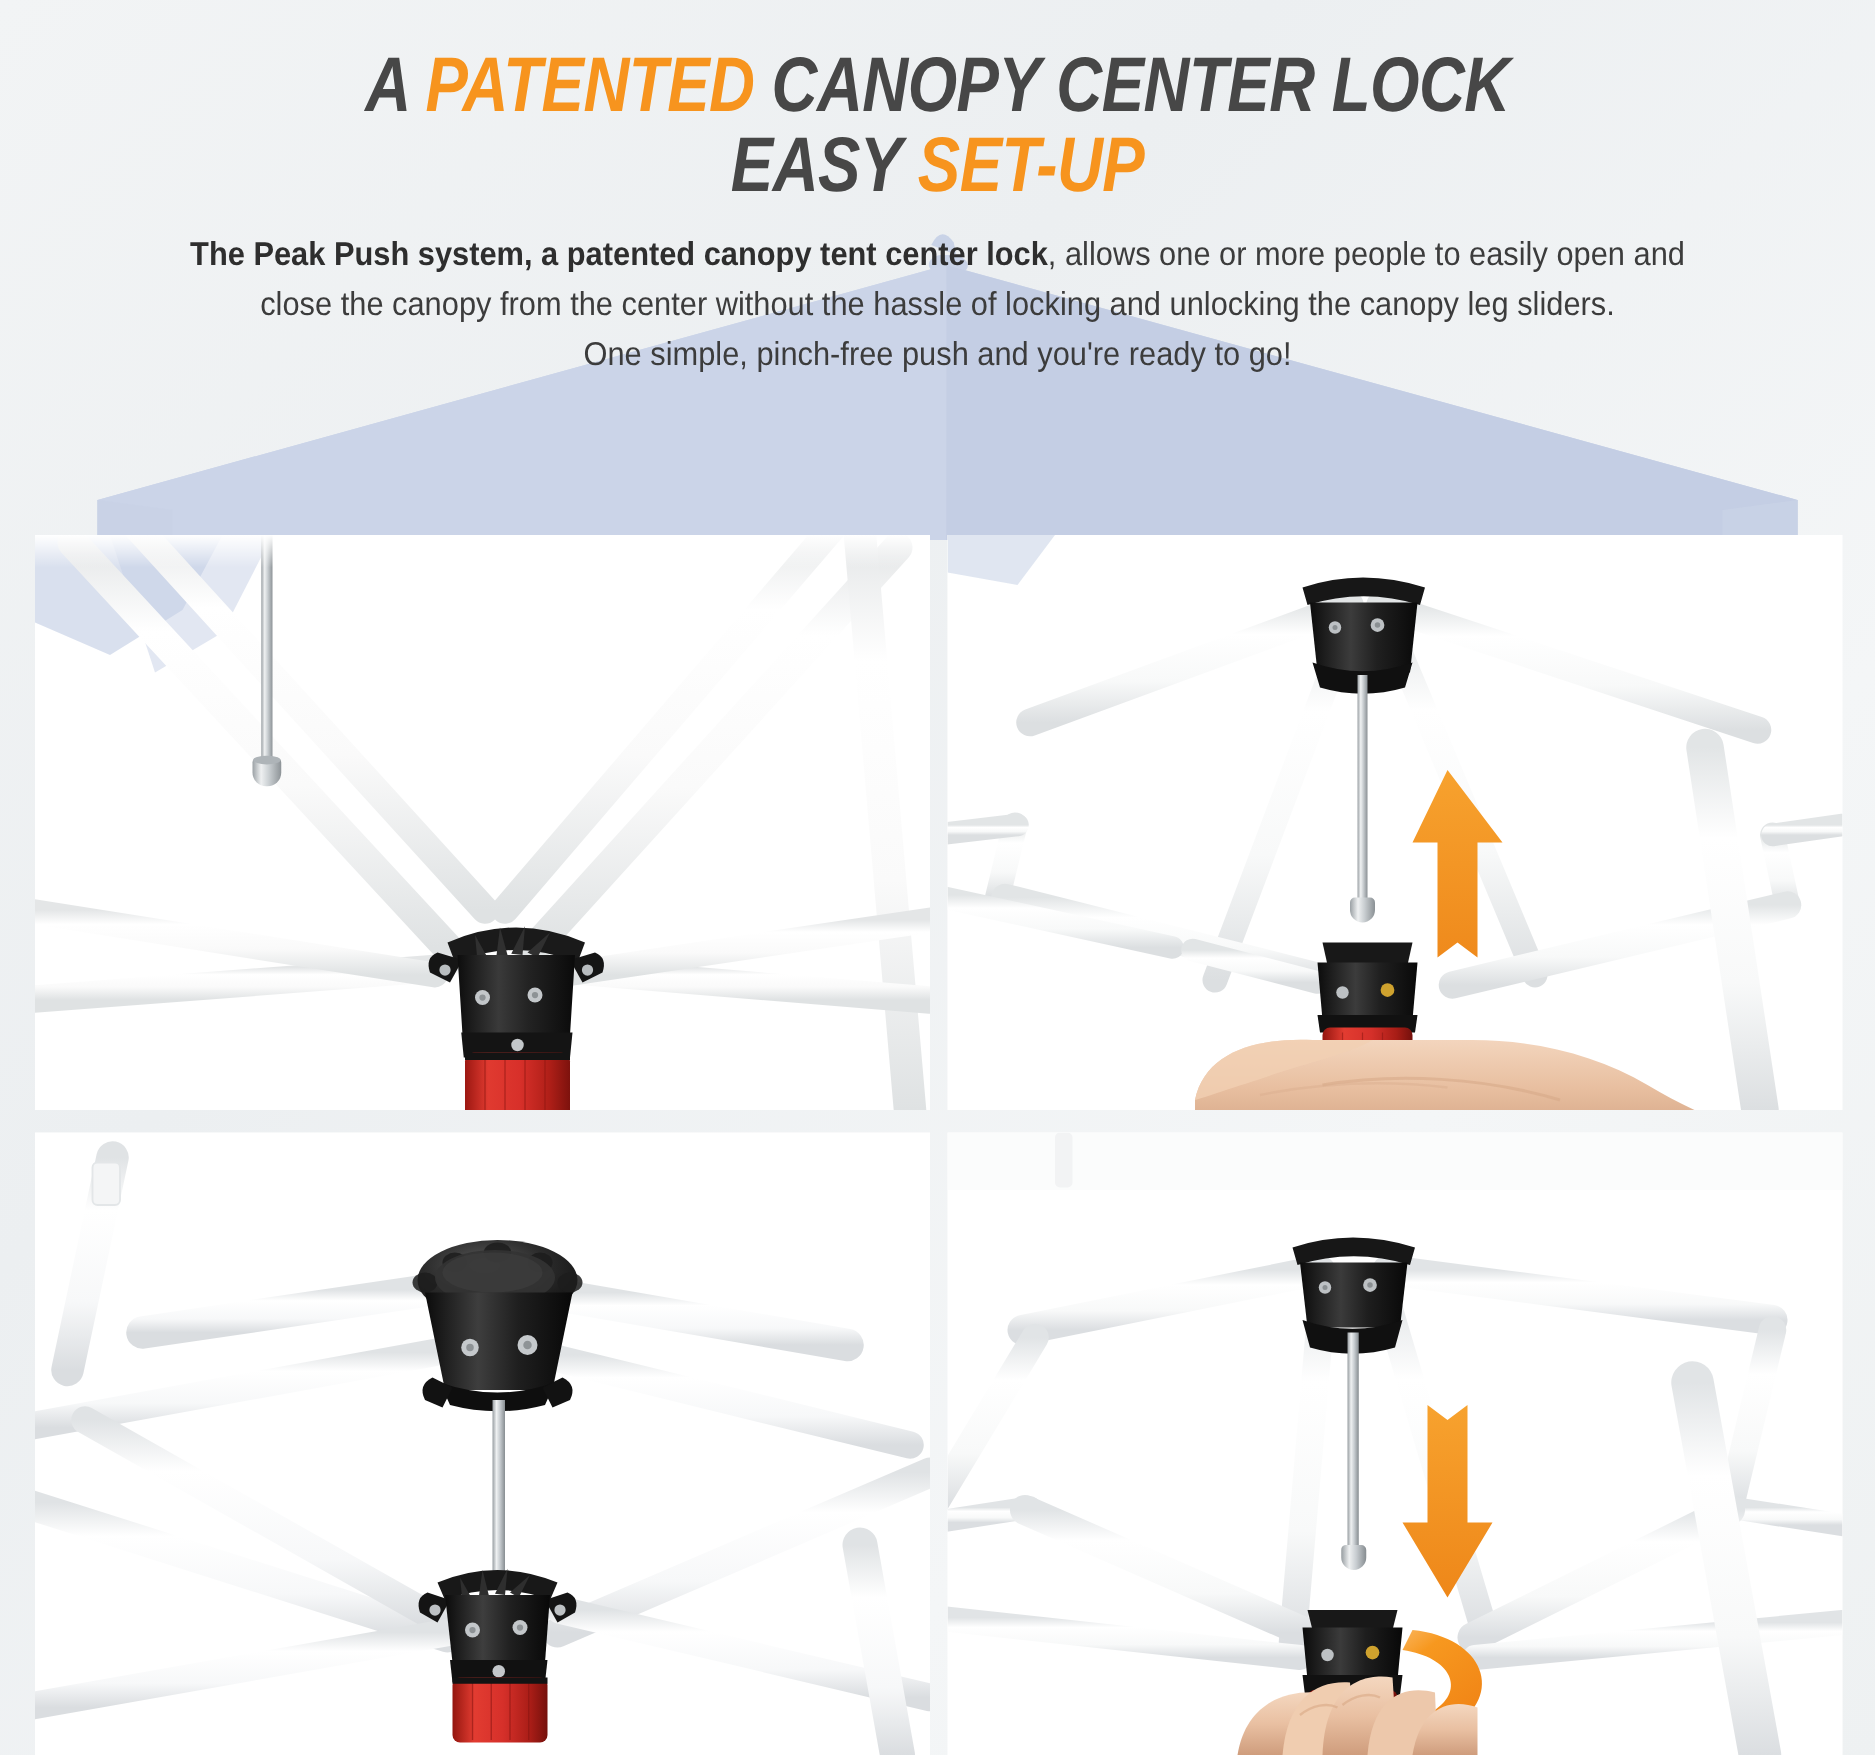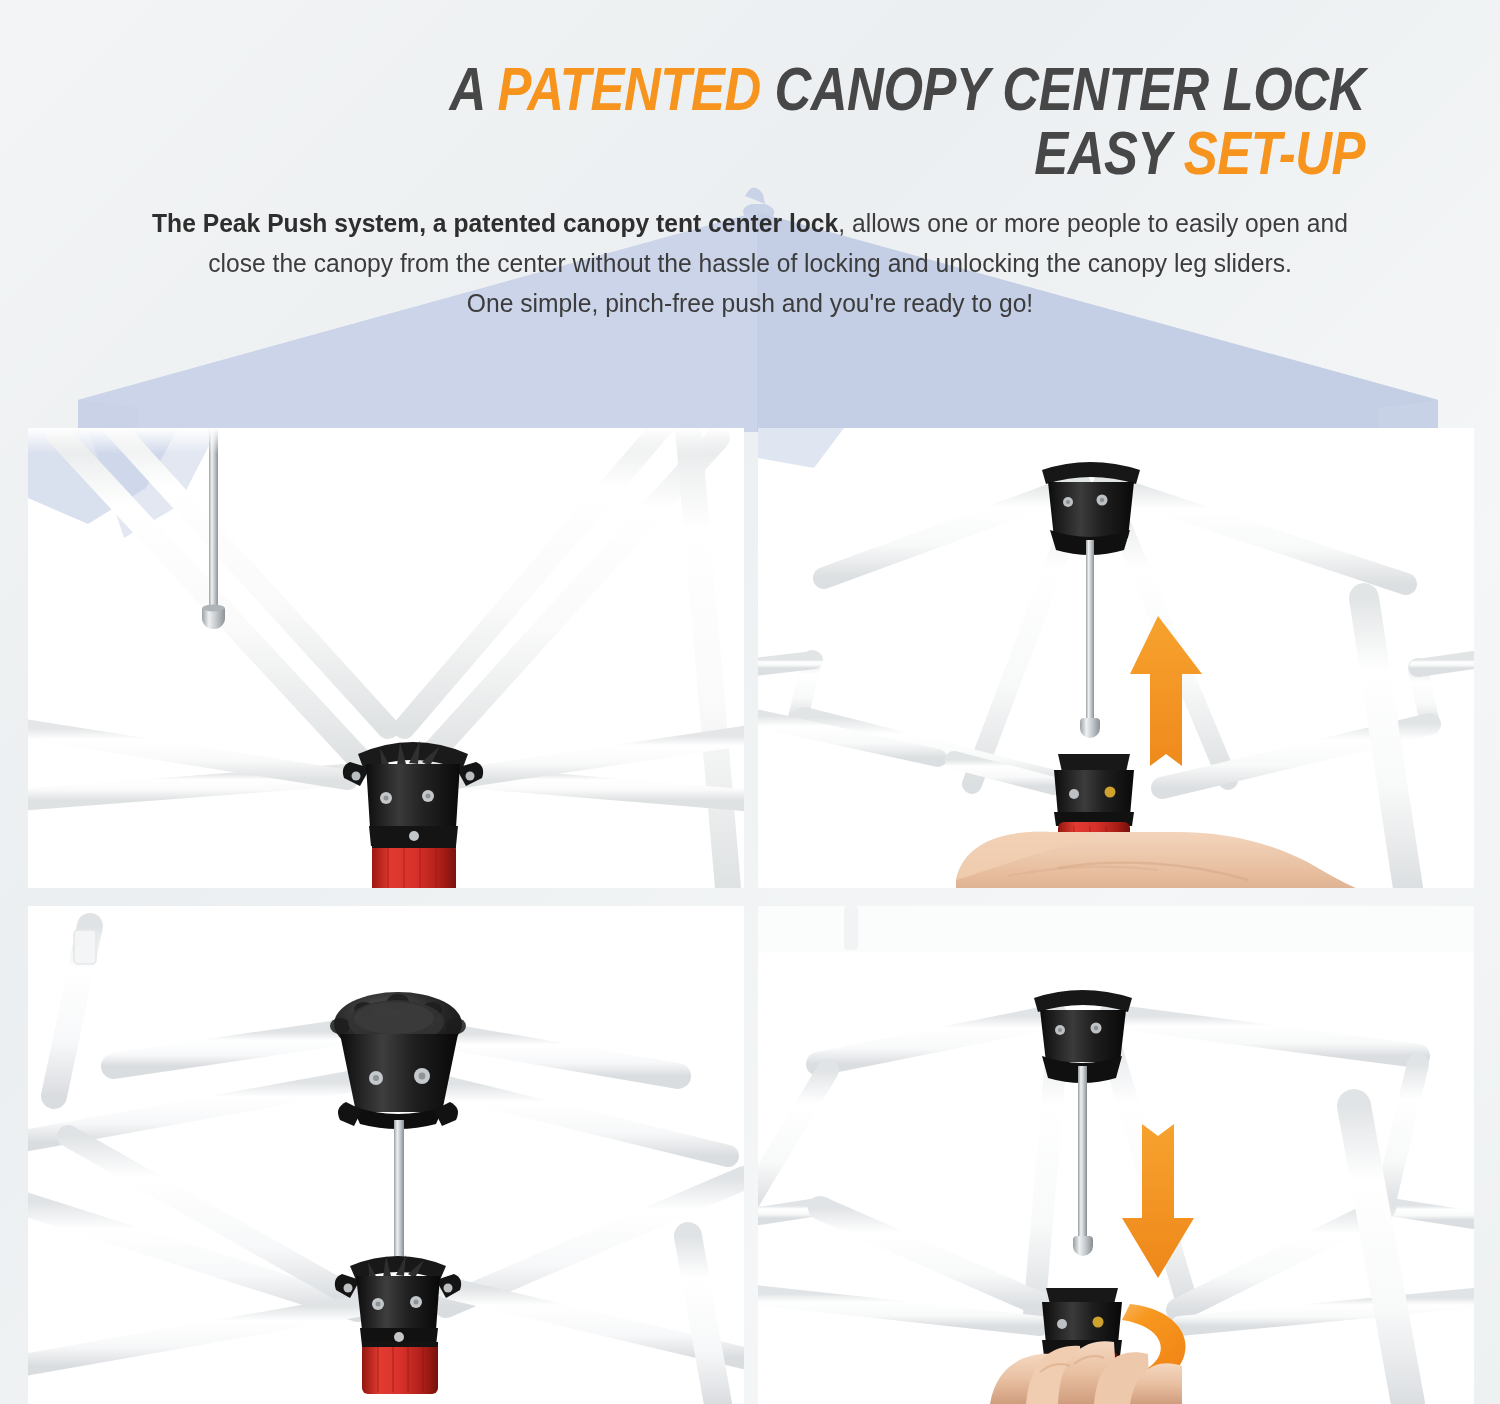--- a/index.html
+++ b/index.html
@@ -13,21 +13,21 @@
     position:relative;width:1500px;height:1404px;
     background:linear-gradient(135deg,#f2f4f5 0%,#eceff1 35%,#f4f6f7 70%,#eef1f2 100%);
     overflow:hidden;
   }
 
   
   .silhouette{position:absolute;left:0;top:0;width:1500px;height:520px;pointer-events:none;}
 
   
   .header{position:absolute;left:0;top:0;width:1500px;z-index:5;}
-  .title-block{text-align:right;padding-top:57px;}
+  .title-block{text-align:center;padding-top:37px;}
   .title-line{
     font-weight:bold;font-style:italic;
     font-size:62px;line-height:64px;
     letter-spacing:-0.5px;
     transform:scaleX(.82);
     white-space:nowrap;
   }
   .t-dark{color:#474747;}
   .t-orange{color:#f7941e;}
 

